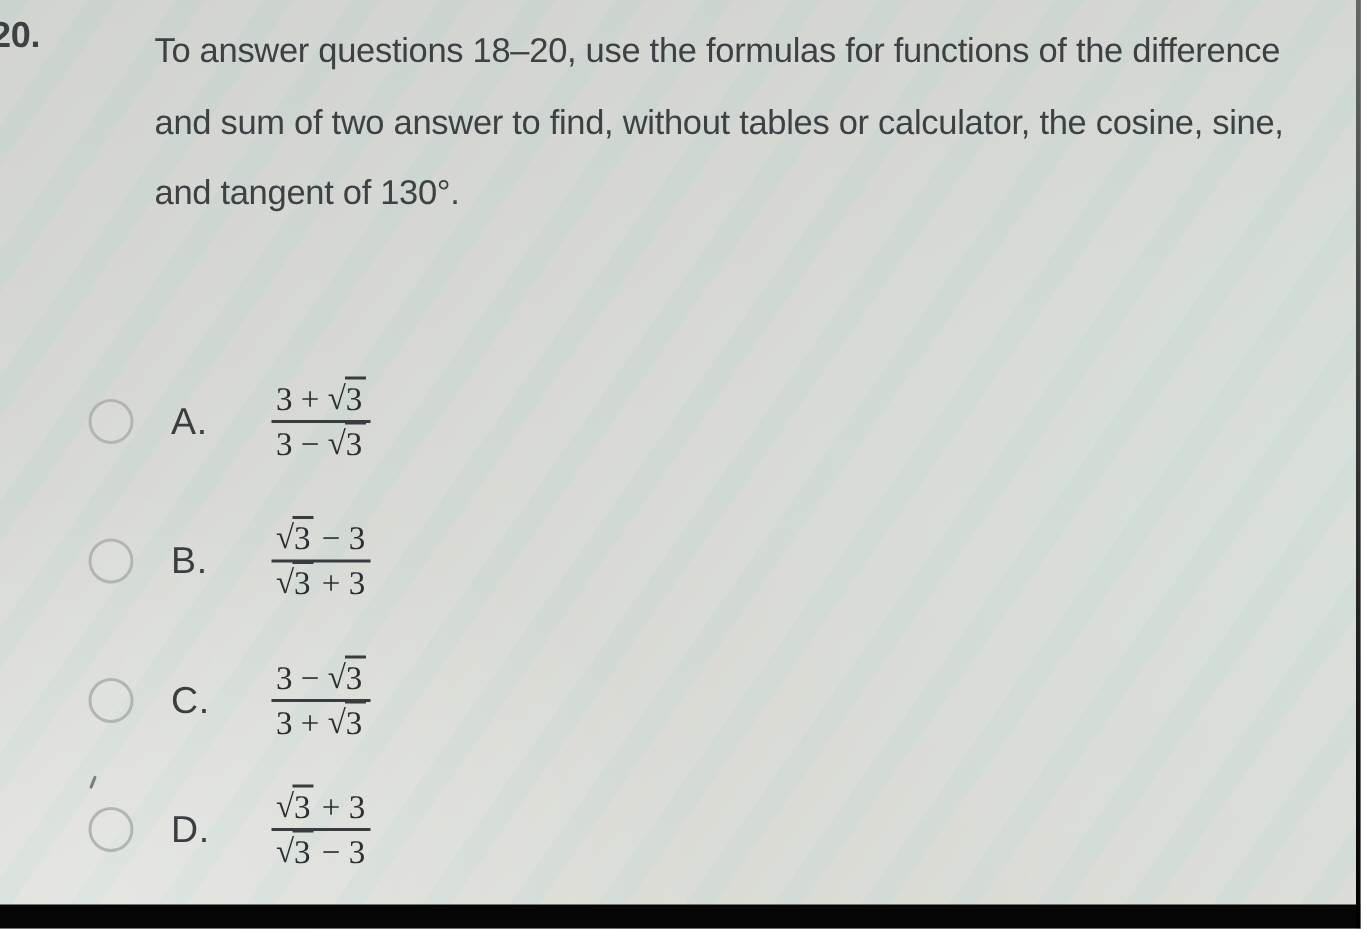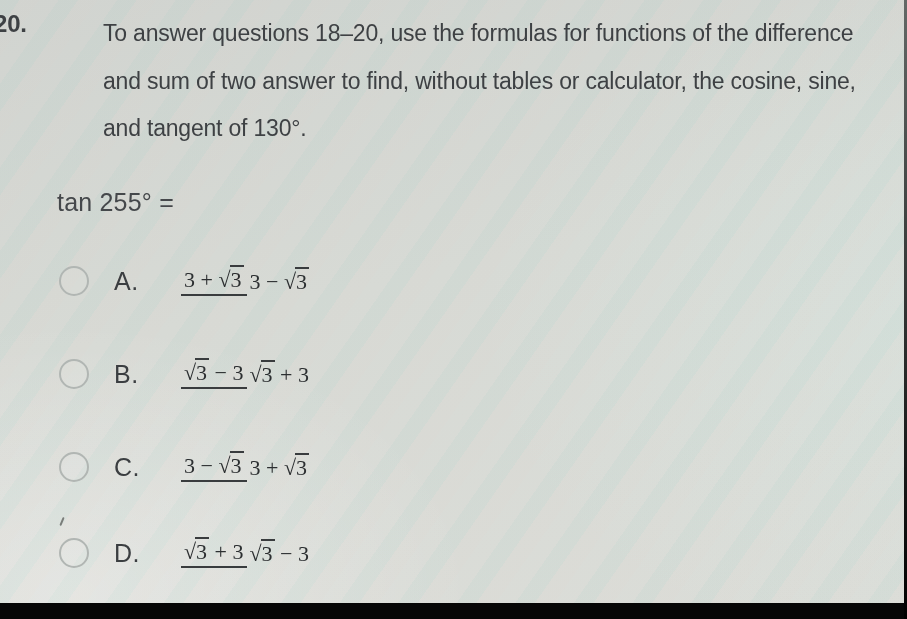--- a/index.html
+++ b/index.html
@@ -49,21 +49,21 @@
     width:30px;height:30px;box-sizing:border-box;
     border:2.5px solid #b1b6b3;border-radius:50%;
     margin-right:25px;flex:0 0 auto;
     background:rgba(255,255,255,0.06);
   }
   .letter{
     width:34px;margin-right:33px;
     font-size:25px;color:#3b3e41;letter-spacing:0.5px;
   }
   .frac{
-    display:inline-flex;flex-direction:row;align-items:center;
+    display:inline-flex;flex-direction:column;align-items:center;
     font-family:"Liberation Serif",serif;
     font-size:22px;color:#2c2f31;line-height:26px;
   }
   .num{padding:0 3px 1px;border-bottom:2px solid #393c3e;white-space:nowrap;}
   .den{padding:1px 3px 0;white-space:nowrap;}
   .sqrt{white-space:nowrap;}
   .rsign{display:inline-block;transform:translateY(-0.5px);}
   .rad{border-top:2px solid #393c3e;padding:0 2px 0 1px;margin-left:-1px;}
   .stray-mark{
     position:absolute;left:61px;top:517px;width:2px;height:9px;
@@ -84,21 +84,20 @@
 <div class="stage">
 
   <div class="q-number">20.</div>
 
   <div class="q-lines">
     <div>To answer questions 18–20, use the formulas for functions of the difference</div>
     <div>and sum of two answer to find, without tables or calculator, the cosine, sine,</div>
     <div>and tangent of 130°.</div>
   </div>
 
-  <div class="prompt">tan 255°  =</div>
 
   <div class="option opt-a">
     <span class="radio"></span>
     <span class="letter">A.</span>
     <span class="frac">
       <span class="num"><span>3 + </span><span class="sqrt"><span class="rsign">√</span><span class="rad">3</span></span><span></span></span>
       <span class="den"><span>3 − </span><span class="sqrt"><span class="rsign">√</span><span class="rad">3</span></span><span></span></span>
     </span>
   </div>
 

